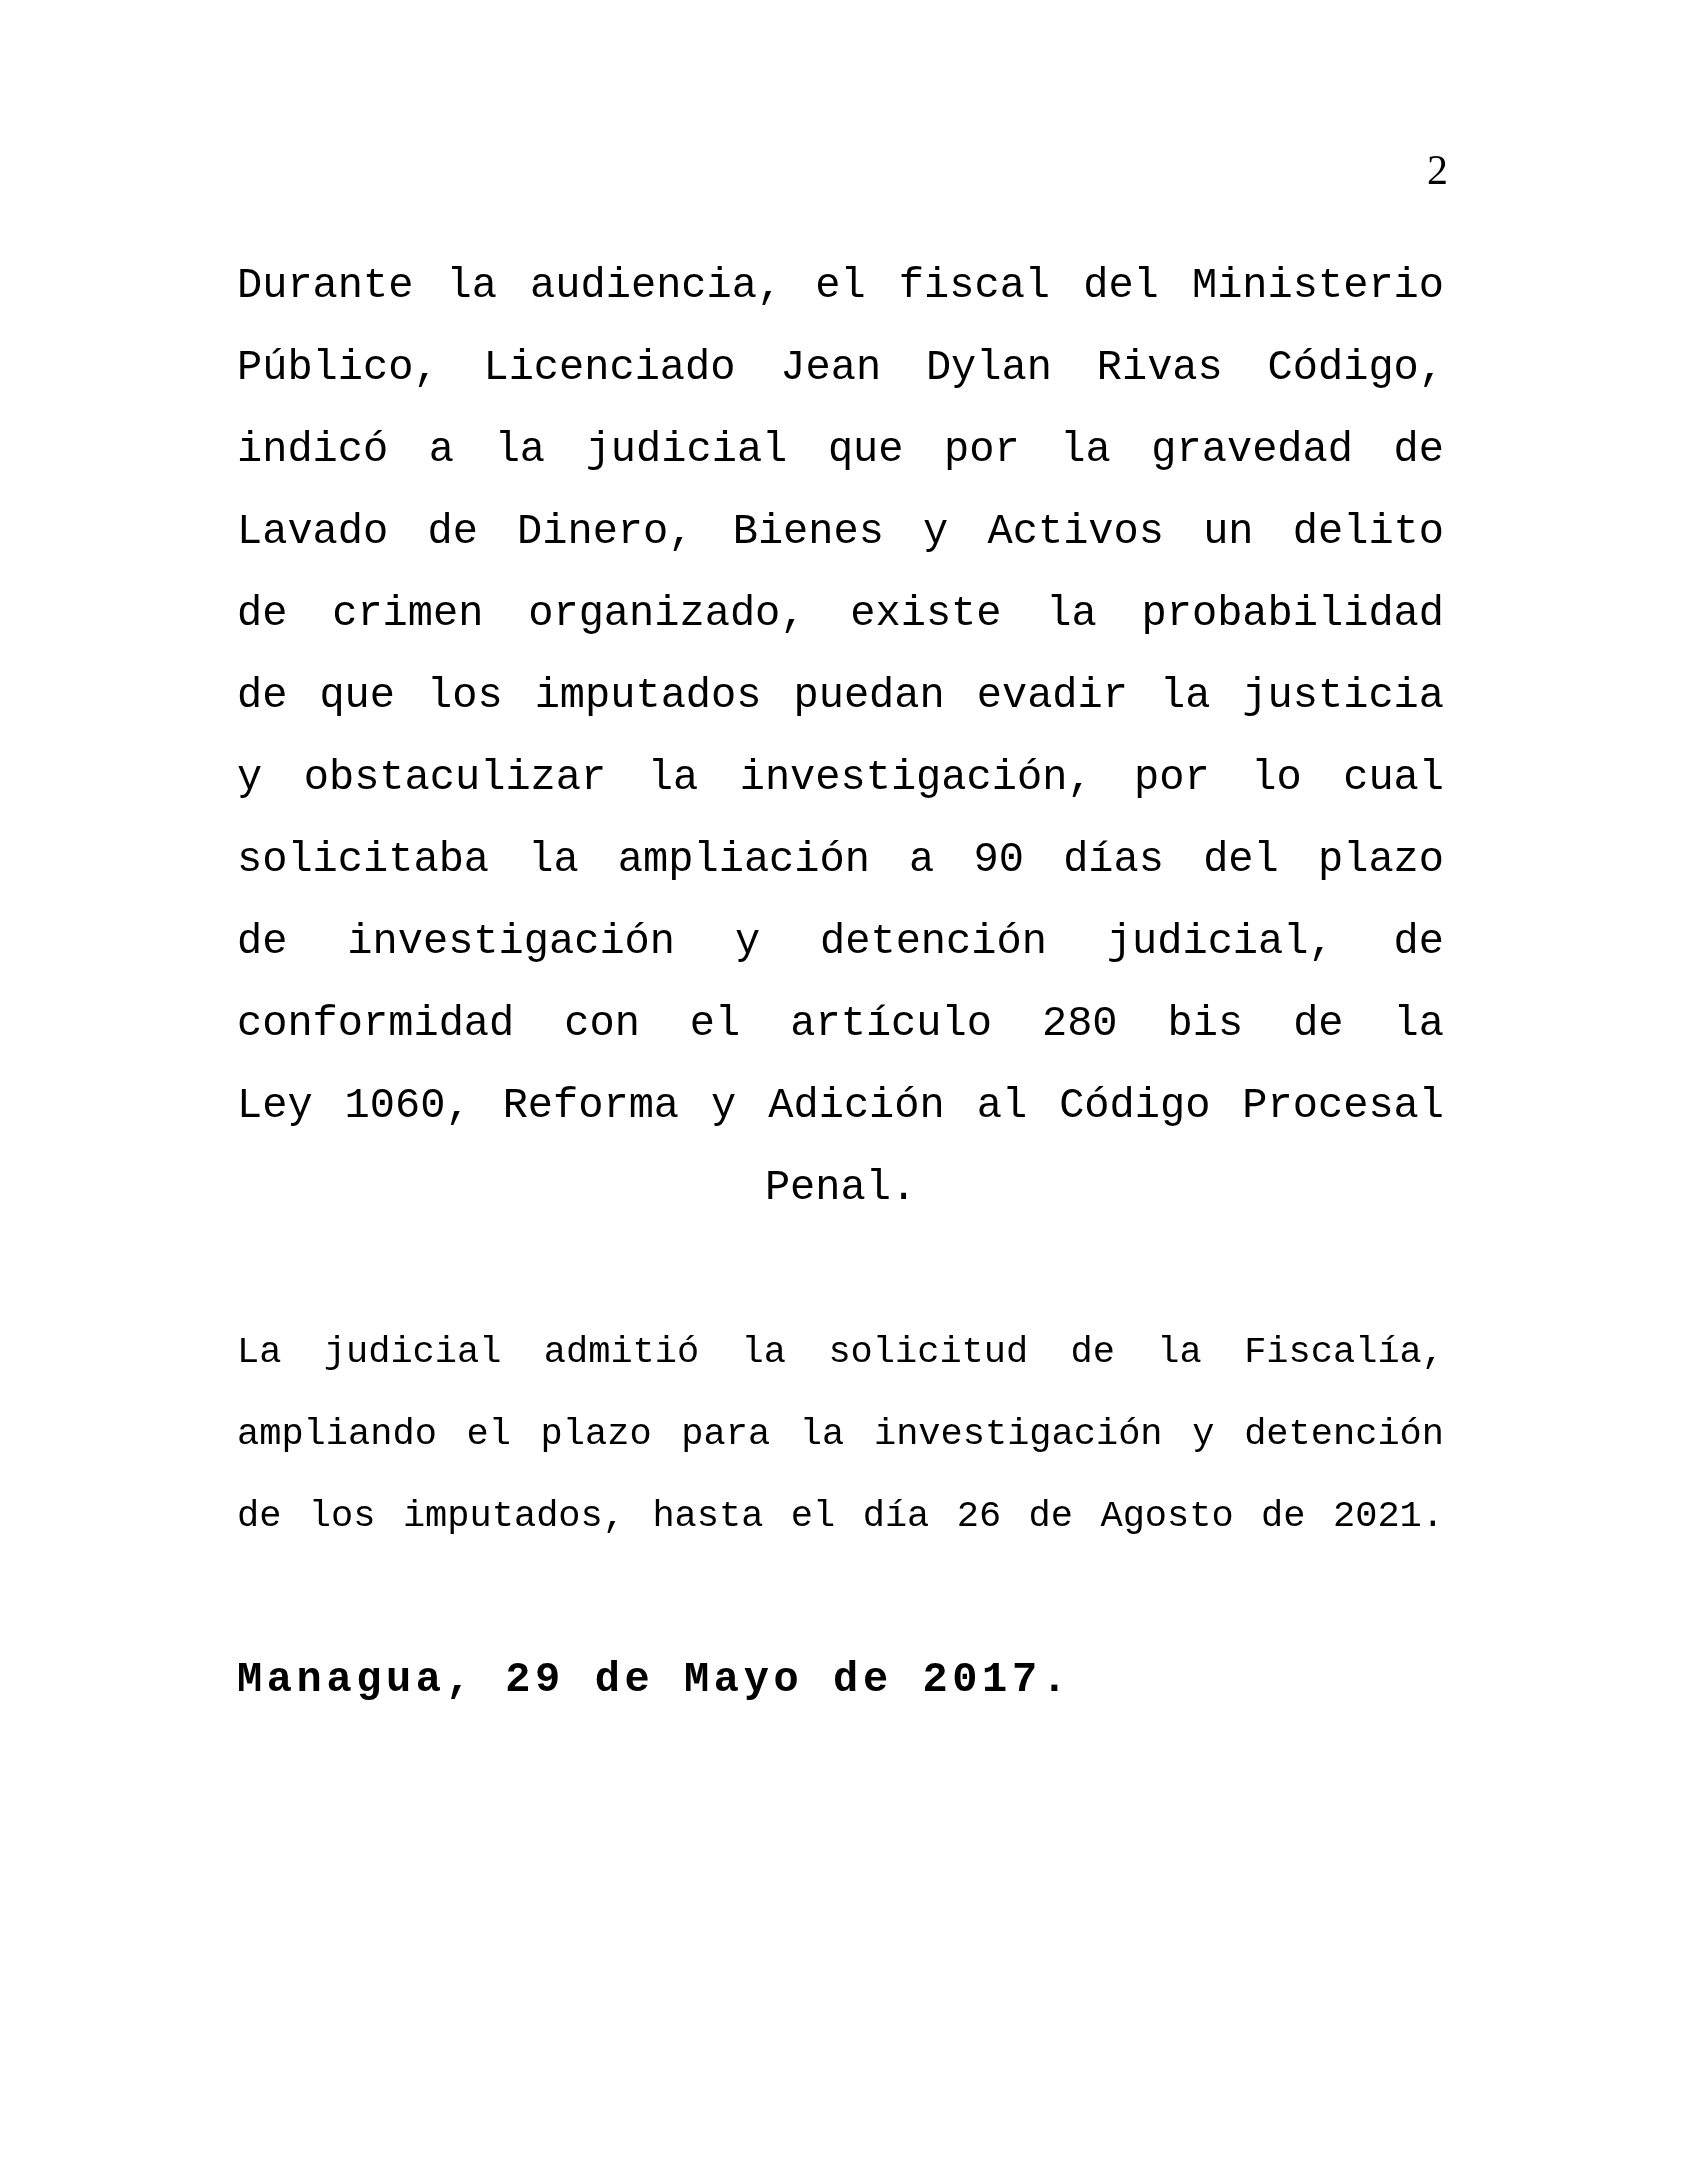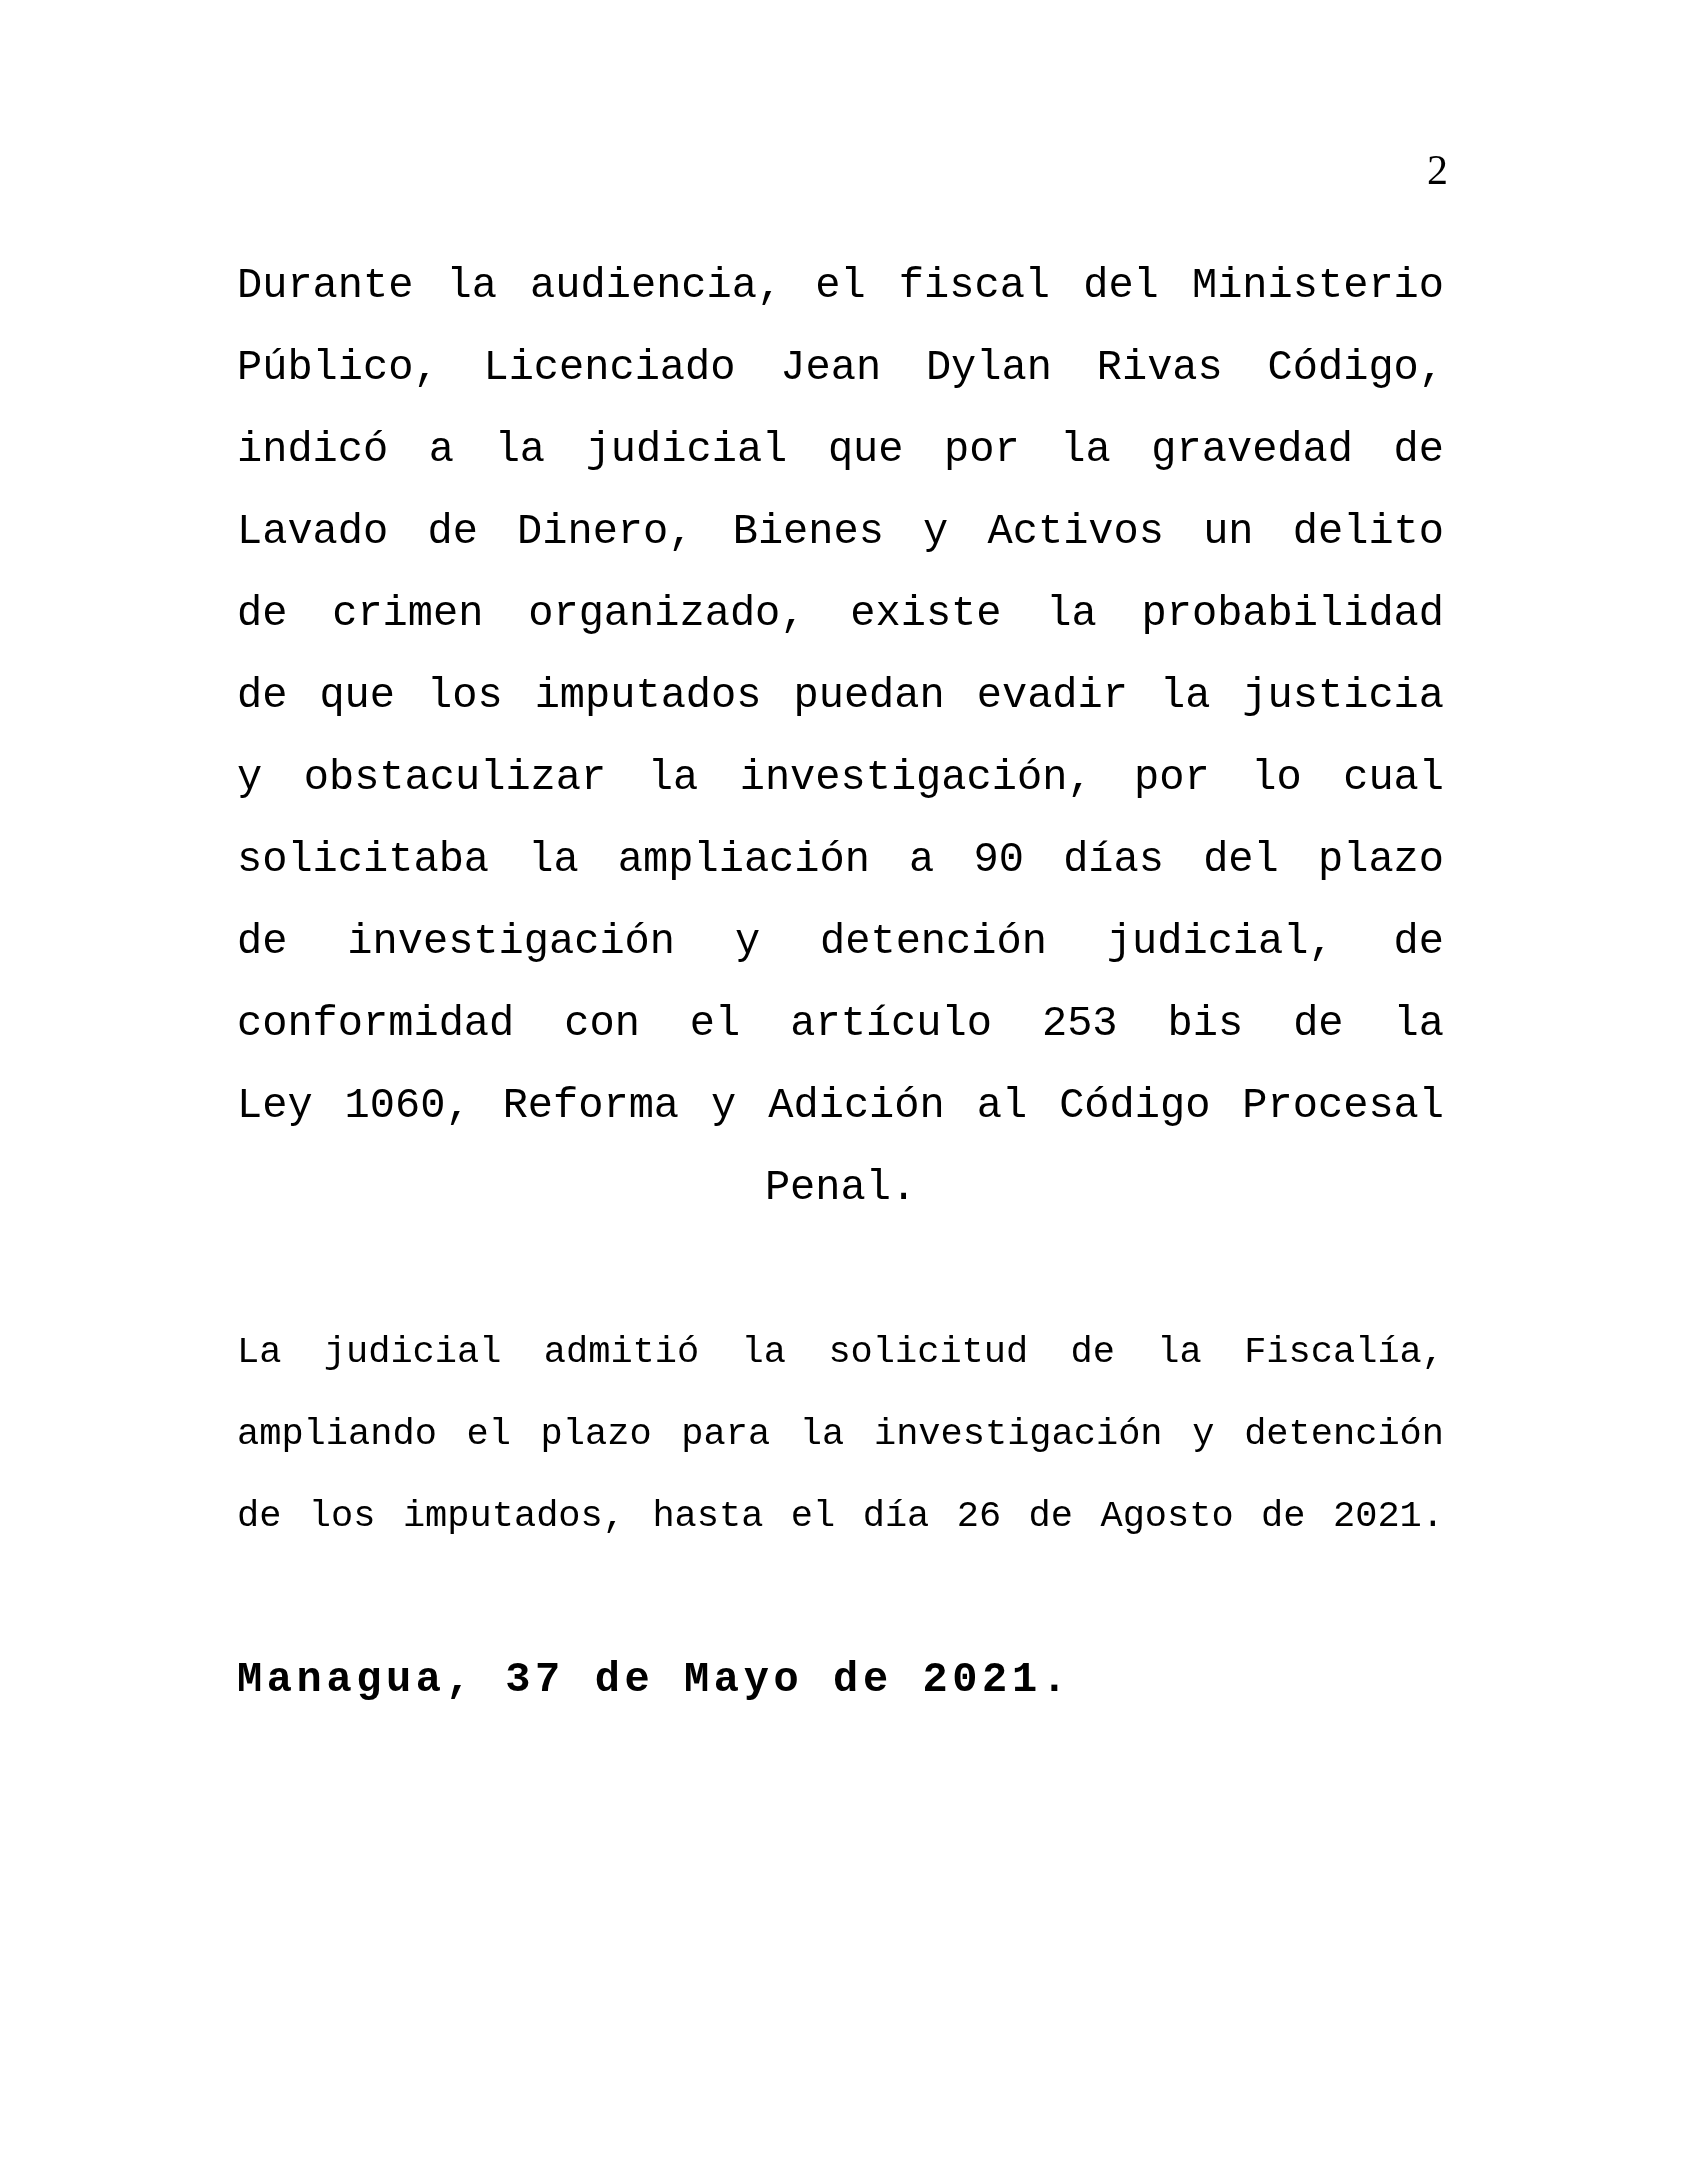--- a/index.html
+++ b/index.html
@@ -82,28 +82,28 @@
     <div class="para p1">
       <div class="line j">Durante la audiencia, el fiscal del Ministerio</div>
       <div class="line j">Público, Licenciado Jean Dylan Rivas Código,</div>
       <div class="line j">indicó a la judicial que por la gravedad de</div>
       <div class="line j">Lavado de Dinero, Bienes y Activos un delito</div>
       <div class="line j">de crimen organizado, existe la probabilidad</div>
       <div class="line j">de que los imputados puedan evadir la justicia</div>
       <div class="line j">y obstaculizar la investigación, por lo cual</div>
       <div class="line j">solicitaba la ampliación a 90 días del plazo</div>
       <div class="line j">de investigación y detención judicial, de</div>
-      <div class="line j">conformidad con el artículo 253 bis de la</div>
+      <div class="line j">conformidad con el artículo 280 bis de la</div>
       <div class="line j">Ley 1060, Reforma y Adición al Código Procesal</div>
       <div class="line left">Penal.</div>
     </div>
 
     <div class="para p2">
       <div class="line j">La judicial admitió la solicitud de la Fiscalía,</div>
       <div class="line j">ampliando el plazo para la investigación y detención</div>
       <div class="line j">de los imputados, hasta el día 26 de Agosto de 2021.</div>
     </div>
 
-    <div class="date-line">Managua, 37 de Mayo de 2021.</div>
+    <div class="date-line">Managua, 29 de Mayo de 2017.</div>
 
   </div>
 </div>
 
 
 </body></html>

